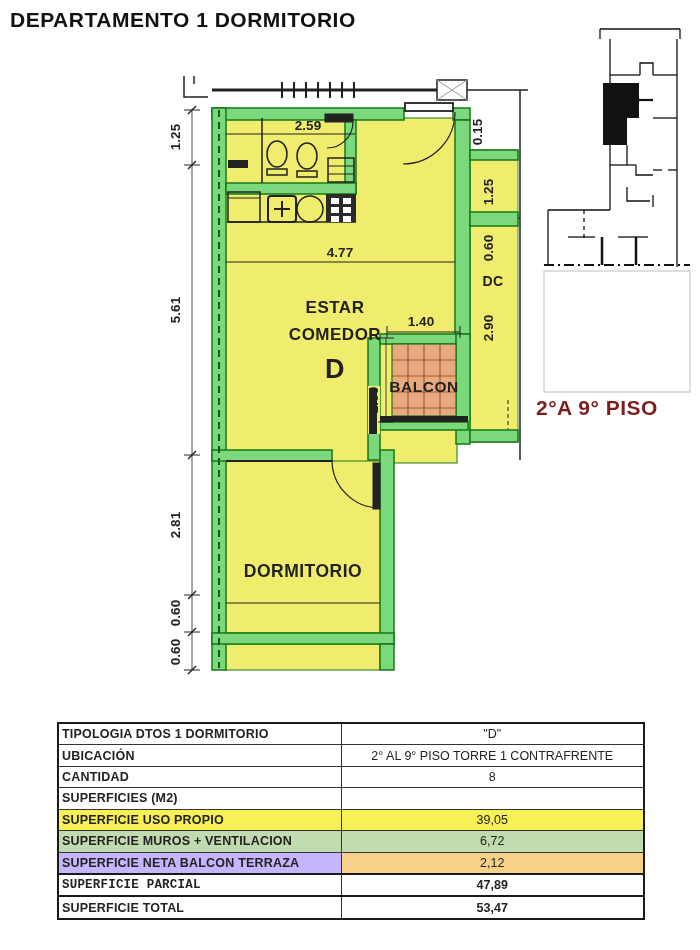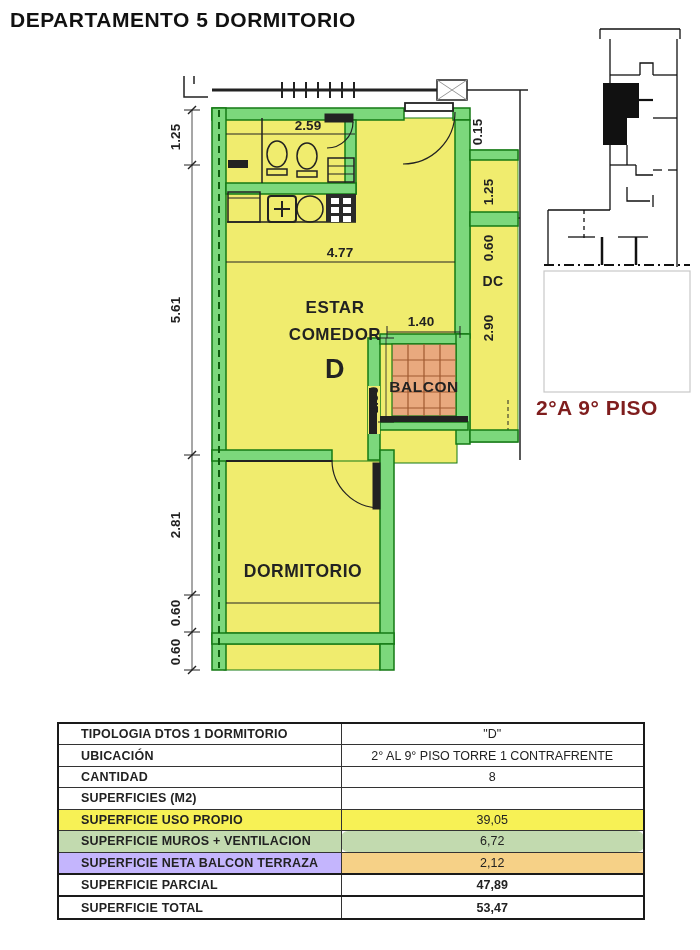--- a/index.html
+++ b/index.html
@@ -8,36 +8,36 @@
   #title{position:absolute;left:10px;top:8px;font-size:21px;font-weight:bold;
          letter-spacing:.5px;color:#111;white-space:nowrap;}
   svg text{font-family:"Liberation Sans",sans-serif;fill:#222;}
   .dim{font-size:13.5px;font-weight:600;}
   .roomlbl{font-weight:bold;letter-spacing:.5px;}
   #keyplan-caption{position:absolute;left:536px;top:396px;width:160px;
          font-size:21px;font-weight:bold;color:#7f1d1d;letter-spacing:.5px;}
   
   #spec-table{position:absolute;left:57px;top:722px;width:586px;height:198px;
          border-collapse:collapse;table-layout:fixed;font-size:12.5px;color:#222;}
-  #spec-table td{border:1px solid #333;padding:0 22px;height:19.8px;overflow:hidden;
+  #spec-table td{border:1px solid #333;padding:0 3px;height:19.8px;overflow:hidden;
          white-space:nowrap;}
   #spec-table{border:2px solid #1a1a1a;}
   #spec-table td.lbl{font-weight:bold;letter-spacing:.2px;}
   #spec-table td.val{text-align:center;}
   #spec-table tr.thick-top td{border-top:2px solid #1a1a1a;}
   #spec-table tr.boldrow td{font-weight:bold;}
   .col-label{width:283px;}
   .col-value{width:303px;}
 </style>
 </head>
 <body>
 
 <div id="stage">
 
-  <div id="title">DEPARTAMENTO 5 DORMITORIO</div>
+  <div id="title">DEPARTAMENTO 1 DORMITORIO</div>
 
   <svg style="position:absolute;left:150px;top:70px;" width="400" height="630" viewBox="0 0 400 630">
 
     <g>
       <rect x="74" y="48" width="233" height="345" style="fill:var(--room-fill)" stroke="#157A15" stroke-width="1"></rect>
       <rect x="74" y="391" width="158" height="172" style="fill:var(--room-fill)" stroke="#157A15" stroke-width="1"></rect>
       <rect x="74" y="574" width="156" height="26" style="fill:var(--room-fill)" stroke="#157A15" stroke-width="1"></rect>
       <rect x="320" y="80" width="48" height="292" style="fill:var(--room-fill)" stroke="#157A15" stroke-width="0.8"></rect>
     </g>
 
@@ -253,28 +253,28 @@
       <tr>
         <td class="lbl" style="background: rgb(255, 255, 255);">SUPERFICIES (M2)</td>
         <td class="val" style="background: rgb(255, 255, 255);"></td>
       </tr>
       <tr>
         <td class="lbl" style="background: rgb(247, 241, 85);">SUPERFICIE USO PROPIO</td>
         <td class="val" style="background: rgb(247, 241, 85);">39,05</td>
       </tr>
       <tr>
         <td class="lbl" style="background: rgb(194, 218, 175);">SUPERFICIE MUROS + VENTILACION</td>
-        <td class="val" style="background: rgb(194, 218, 175); border-radius: 7px;">6,72</td>
+        <td class="val" style="background: rgb(194, 218, 175);">6,72</td>
       </tr>
       <tr>
         <td class="lbl" style="background: #c4b5fd;">SUPERFICIE NETA BALCON TERRAZA</td>
         <td class="val" style="background: rgb(246, 209, 135);">2,12</td>
       </tr>
       <tr class="thick-top boldrow">
-        <td class="lbl" style="background: rgb(255, 255, 255);">SUPERFICIE PARCIAL</td>
+        <td class="lbl" style="background: rgb(255, 255, 255); font-family: Liberation Mono, monospace;">SUPERFICIE PARCIAL</td>
         <td class="val" style="background: rgb(255, 255, 255);">47,89</td>
       </tr>
       <tr class="thick-top boldrow">
         <td class="lbl" style="background: rgb(255, 255, 255);">SUPERFICIE TOTAL</td>
         <td class="val" style="background: rgb(255, 255, 255);">53,47</td>
       </tr>
     </tbody>
   </table>
 
 </div>

